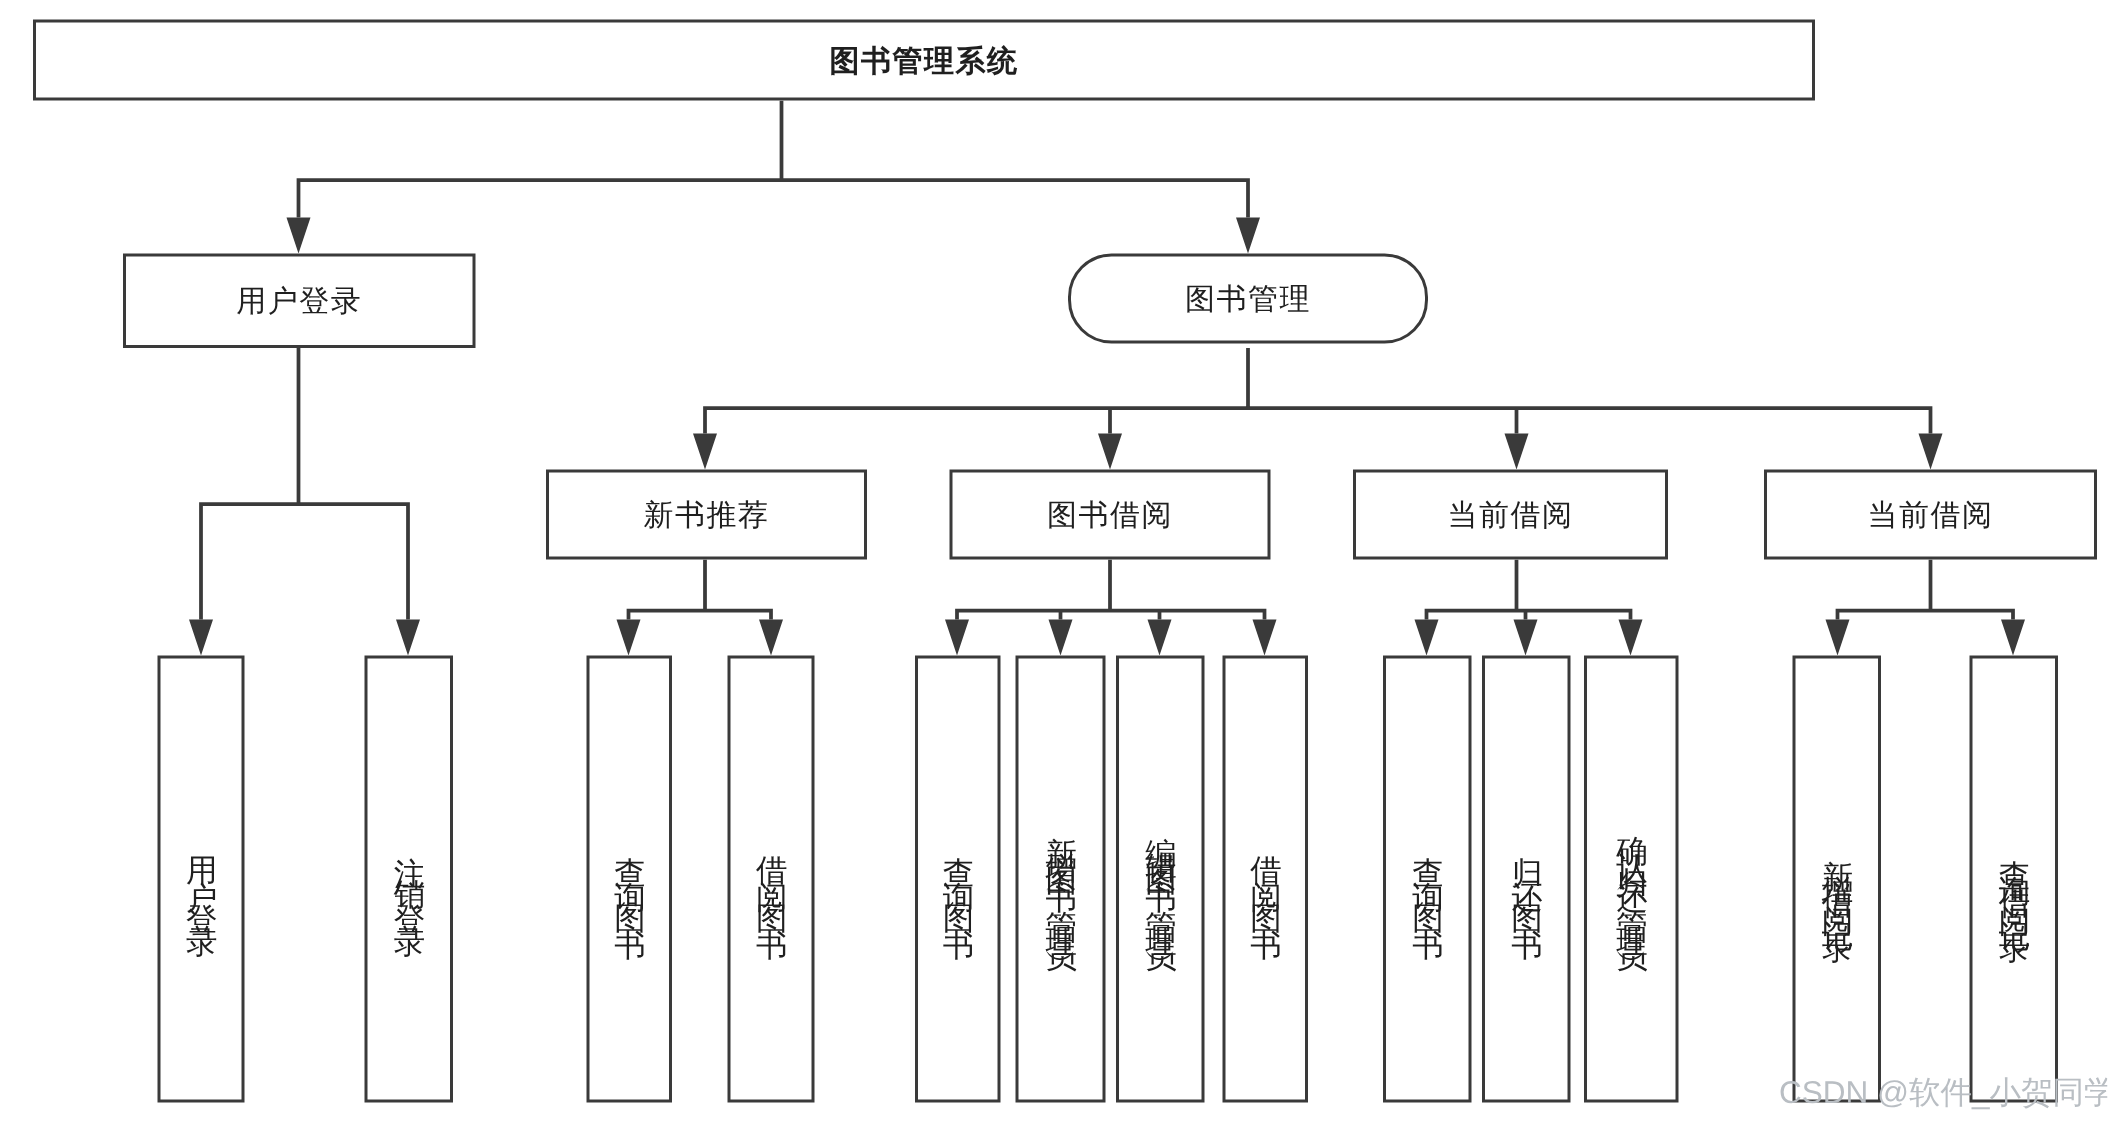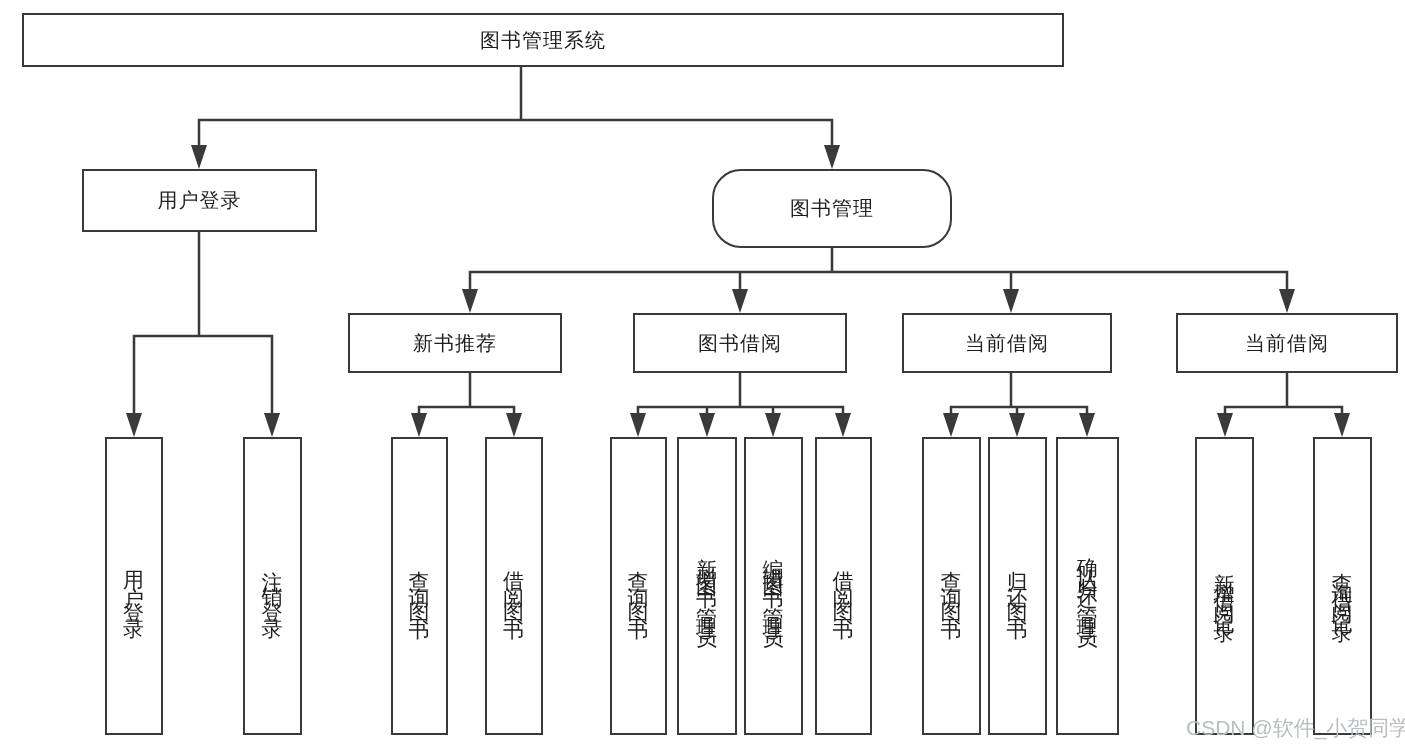--- a/index.html
+++ b/index.html
@@ -67,26 +67,26 @@
     <g>
       <path d="M1011 373 V407 M951 413 V407 H1087 V413 M1017 407 V413"></path>
       <path d="M943 413 L959 413 L951 437 Z M1009 413 L1025 413 L1017 437 Z M1079 413 L1095 413 L1087 437 Z" fill="currentColor" stroke="none"></path>
     </g>
     <g>
       <path d="M1287 373 V407 M1225 413 V407 H1342 V413"></path>
       <path d="M1217 413 L1233 413 L1225 437 Z M1334 413 L1350 413 L1342 437 Z" fill="currentColor" stroke="none"></path>
     </g>
   </svg>
 
-  <div class="node hnode" style="left:22px;top:13px;width:1042px;height:54px;">图书管理系统</div>
+  <div class="node hnode" style="left:22px;top:13px;width:1188px;height:54px;font-weight:bold;">图书管理系统</div>
 
   <div class="node hnode" style="left:82px;top:169px;width:235px;height:63px;">用户登录</div>
-  <div class="node hnode" style="left:712px;top:169px;width:240px;height:79px;border-radius:29px;">图书管理</div>
+  <div class="node hnode" style="left:712px;top:169px;width:240px;height:60px;border-radius:29px;">图书管理</div>
 
-  <div class="node hnode" style="left:348px;top:313px;width:214px;height:60px;">新书推荐</div>
+  <div class="node hnode" style="left:364px;top:313px;width:214px;height:60px;">新书推荐</div>
   <div class="node hnode" style="left:633px;top:313px;width:214px;height:60px;">图书借阅</div>
   <div class="node hnode" style="left:902px;top:313px;width:210px;height:60px;">当前借阅</div>
   <div class="node hnode" style="left:1176px;top:313px;width:222px;height:60px;">当前借阅</div>
 
   <div class="node leaf" style="left:105px;top:437px;width:58px;height:298px;">
     <span class="vtext">用户登录</span>
   </div>
   <div class="node leaf" style="left:243px;top:437px;width:59px;height:298px;">
     <span class="vtext">注销登录</span>
   </div>

